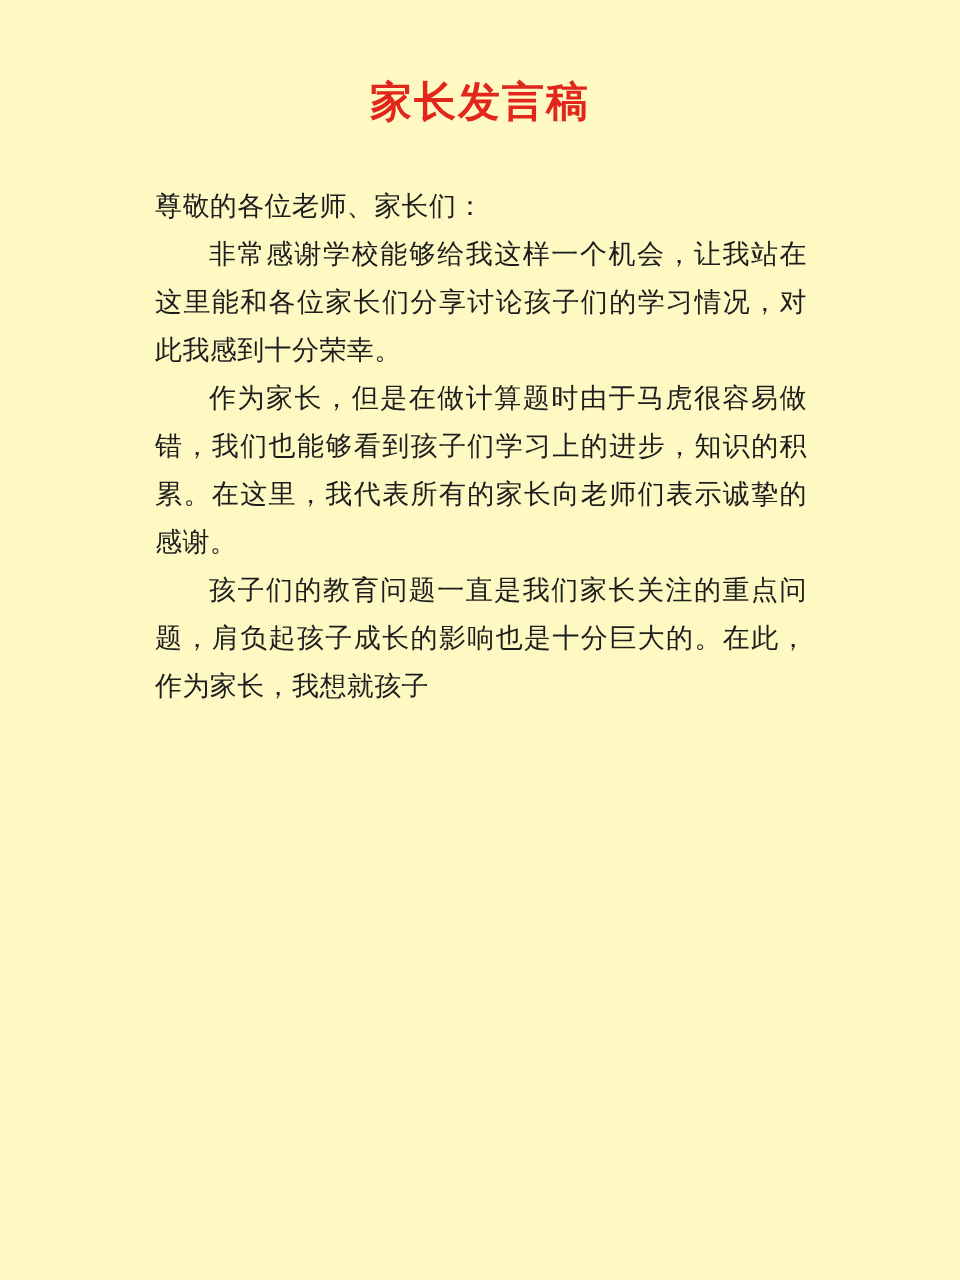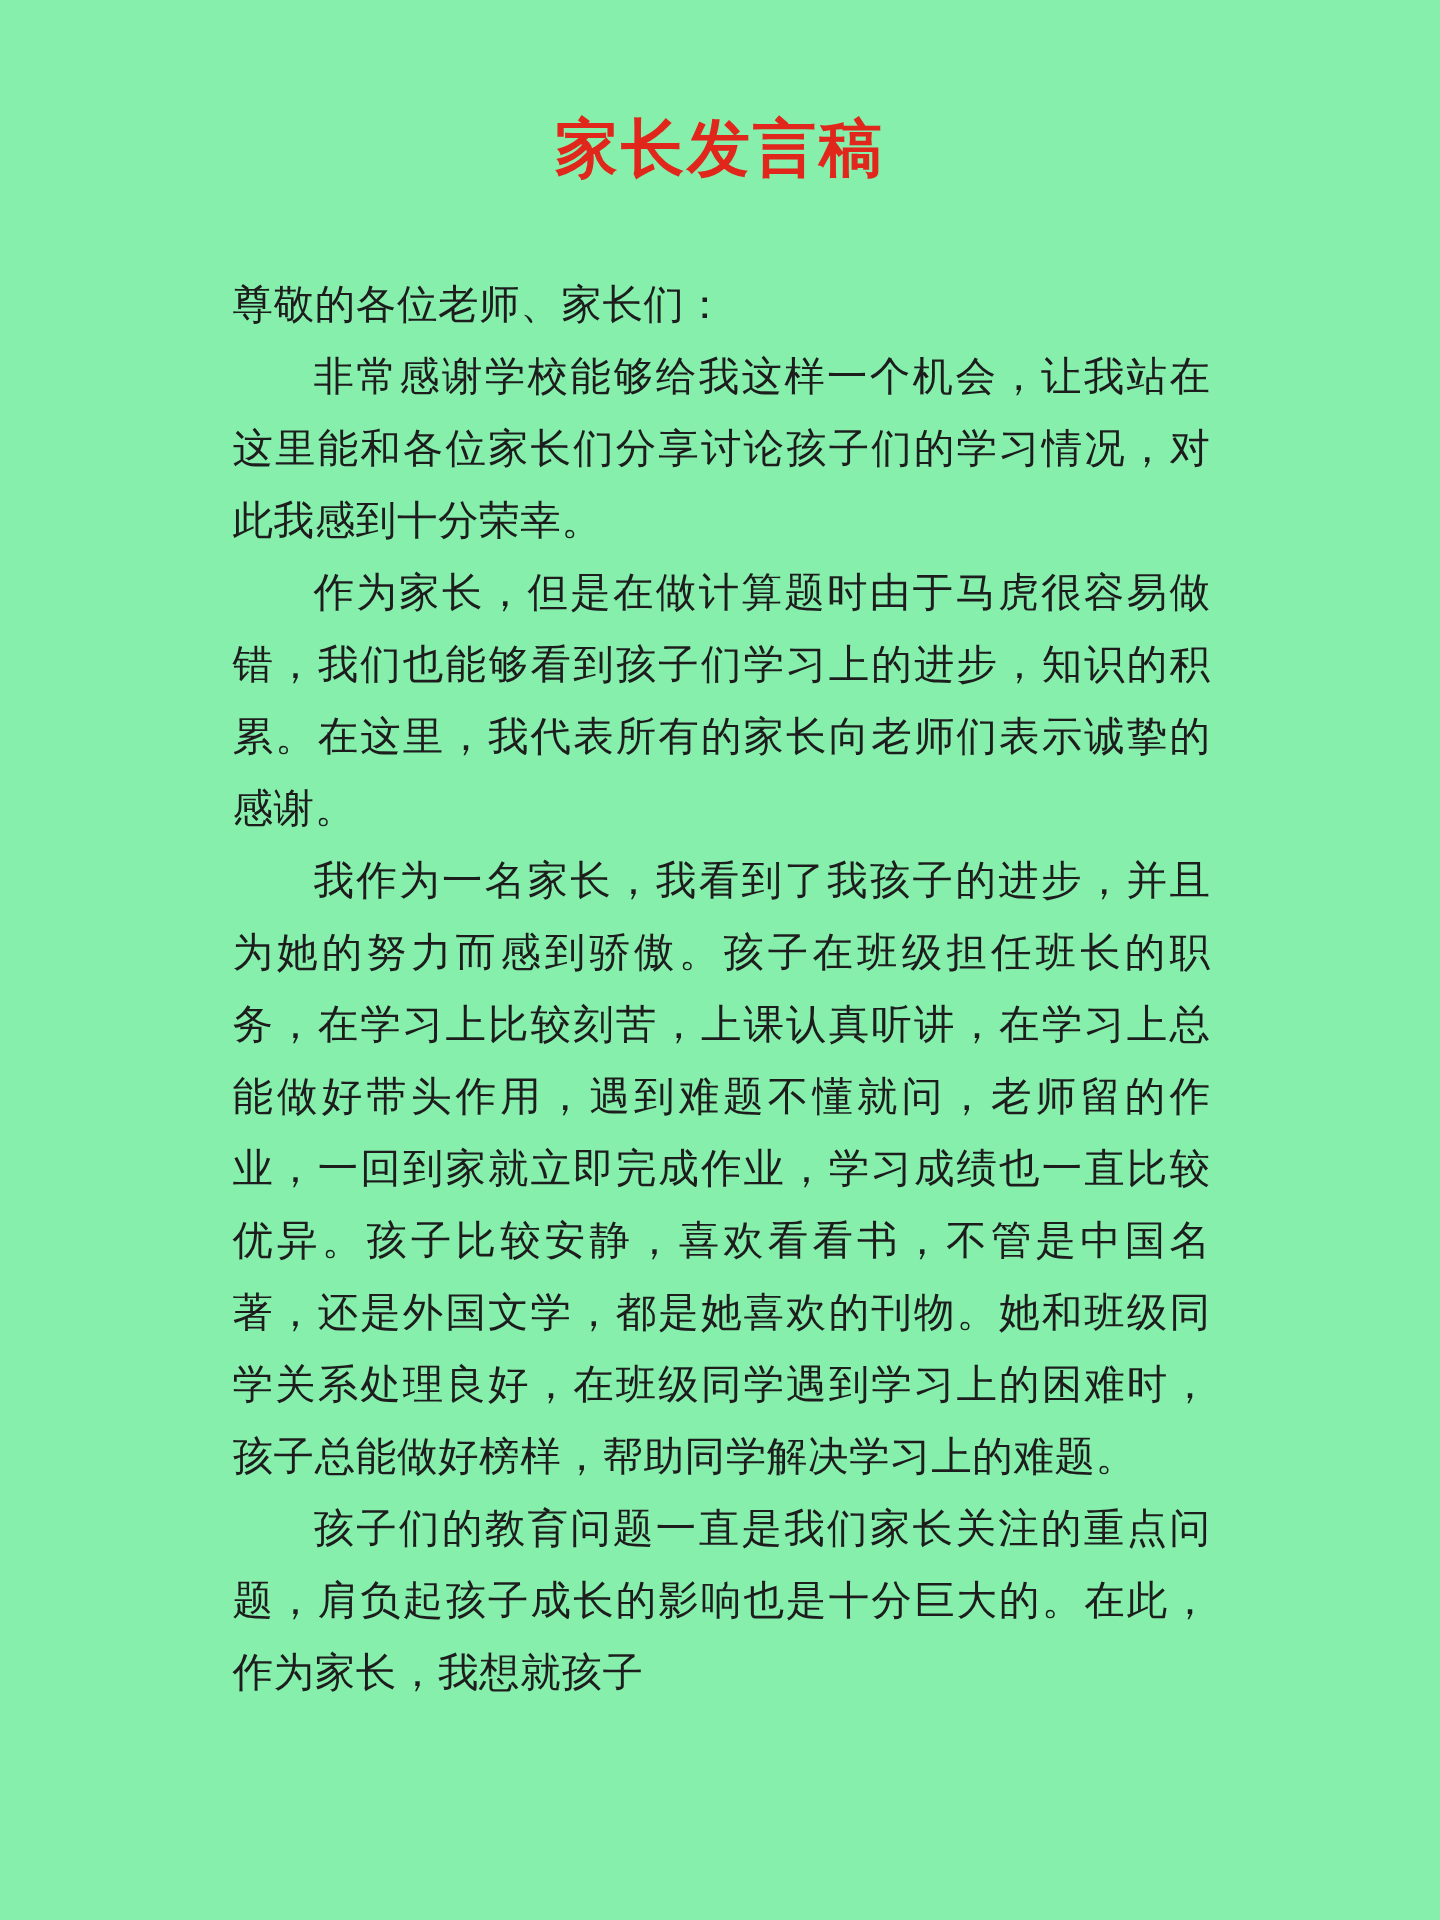--- a/index.html
+++ b/index.html
@@ -5,24 +5,24 @@
 <style>
   html, body {
     margin: 0;
     padding: 0;
     background: #ffffff;
   }
   .page {
     position: relative;
     width: 960px;
     height: 1280px;
-    background: #86efac;
+    background: #fef9c3;
     overflow: hidden;
     box-sizing: border-box;
-    font-family: Liberation Mono, monospace;
+    font-family: Liberation Sans, sans-serif;
     -webkit-font-smoothing: antialiased;
   }
   .doc-title {
     position: absolute;
     top: 76px;
     left: 0;
     width: 960px;
     text-align: center;
     color: #e1261c;
     font-size: 42px;
@@ -64,20 +64,19 @@
 
   <div class="body-block">
 
     <p class="para salutation">尊敬的各位老师、家长们：</p>
 
 
     <p class="para indent">非常感谢学校能够给我这样一个机会，让我站在这里能和各位家长们分享讨论孩子们的学习情况，对此我感到十分荣幸。</p>
 
     <p class="para indent">作为家长，但是在做计算题时由于马虎很容易做错，我们也能够看到孩子们学习上的进步，知识的积累。在这里，我代表所有的家长向老师们表示诚挚的感谢。</p>
 
-    <p class="para indent">我作为一名家长，我看到了我孩子的进步，并且为她的努力而感到骄傲。孩子在班级担任班长的职务，在学习上比较刻苦，上课认真听讲，在学习上总能做好带头作用，遇到难题不懂就问，老师留的作业，一回到家就立即完成作业，学习成绩也一直比较优异。孩子比较安静，喜欢看看书，不管是中国名著，还是外国文学，都是她喜欢的刊物。她和班级同学关系处理良好，在班级同学遇到学习上的困难时，孩子总能做好榜样，帮助同学解决学习上的难题。</p>
 
 
     <p class="para indent">孩子们的教育问题一直是我们家长关注的重点问题，肩负起孩子成长的影响也是十分巨大的。在此，作为家长，我想就孩子</p>
 
   </div>
 
 </div>
 
 </body></html>

